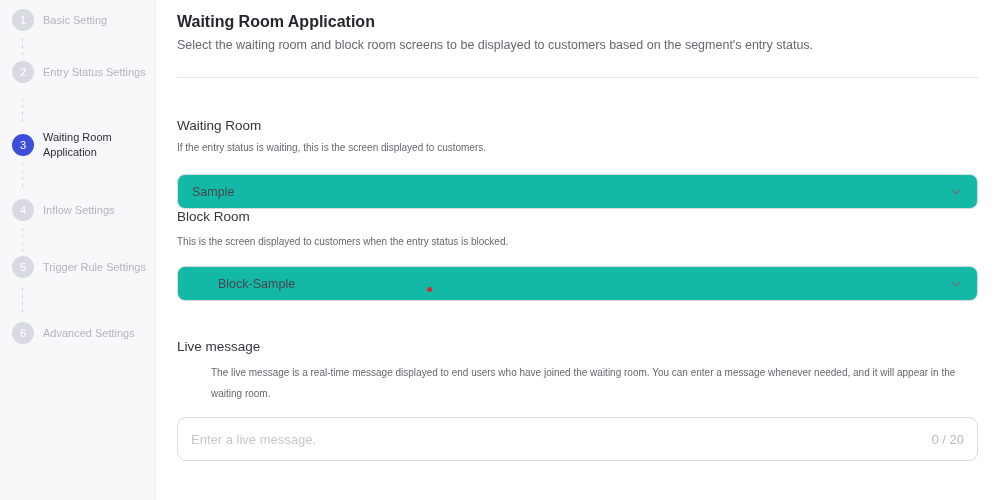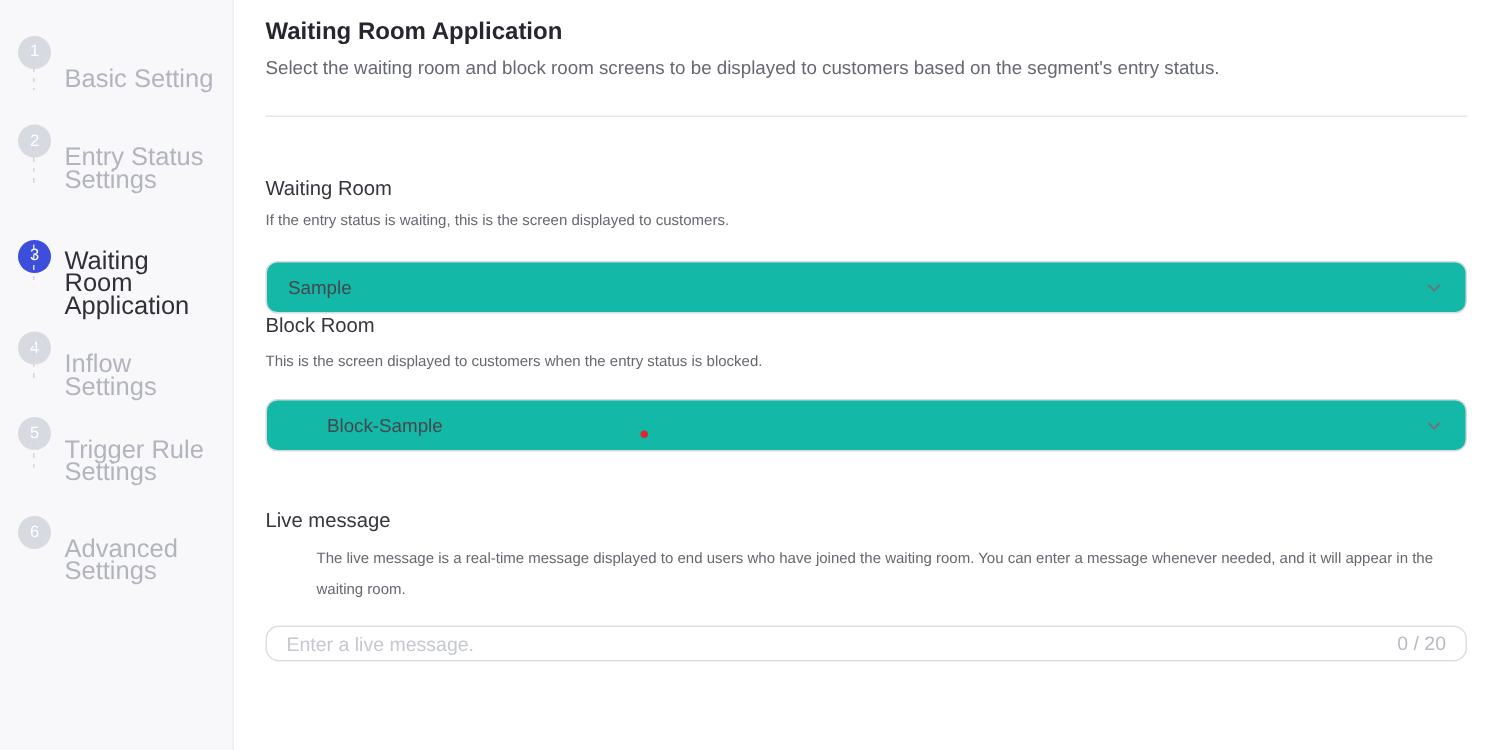--- a/index.html
+++ b/index.html
@@ -42,25 +42,24 @@
     color: #FFFFFF;
     font-size: 11px;
     line-height: 1;
     display: flex;
     align-items: center;
     justify-content: center;
     flex: none;
   }
   .step.active .step-circle { background: #3E4EDC; }
   .step-label {
-    font-size: 17px;
+    font-size: 11px;
     line-height: 15px;
     color: #B2B4BE;
     max-width: 106px;
-    margin-top: 36px;
   }
   .step.active .step-label { color: #2F3037; font-weight: 500; }
   .connector {
     position: absolute;
     left: 22px;
     width: 1px;
     background: repeating-linear-gradient(to bottom, #D4D6DD 0 3px, transparent 3px 7px);
   }
 
   
@@ -127,21 +126,21 @@
     color: #46474E;
   }
   .chevron { flex: none; display: flex; }
 
   .input-wrap {
     position: relative;
     margin-top: 13px;
   }
   .live-input {
     width: 100%;
-    height: 24px;
+    height: 44px;
     border: 1px solid #DDDEE3;
     border-radius: 9px;
     background: #ffffff;
     padding: 0 64px 0 13px;
     font-family: "Liberation Sans", sans-serif;
     font-size: 13px;
     color: #46474E;
     outline: none;
   }
   .live-input::placeholder { color: #C6C8D0; }

